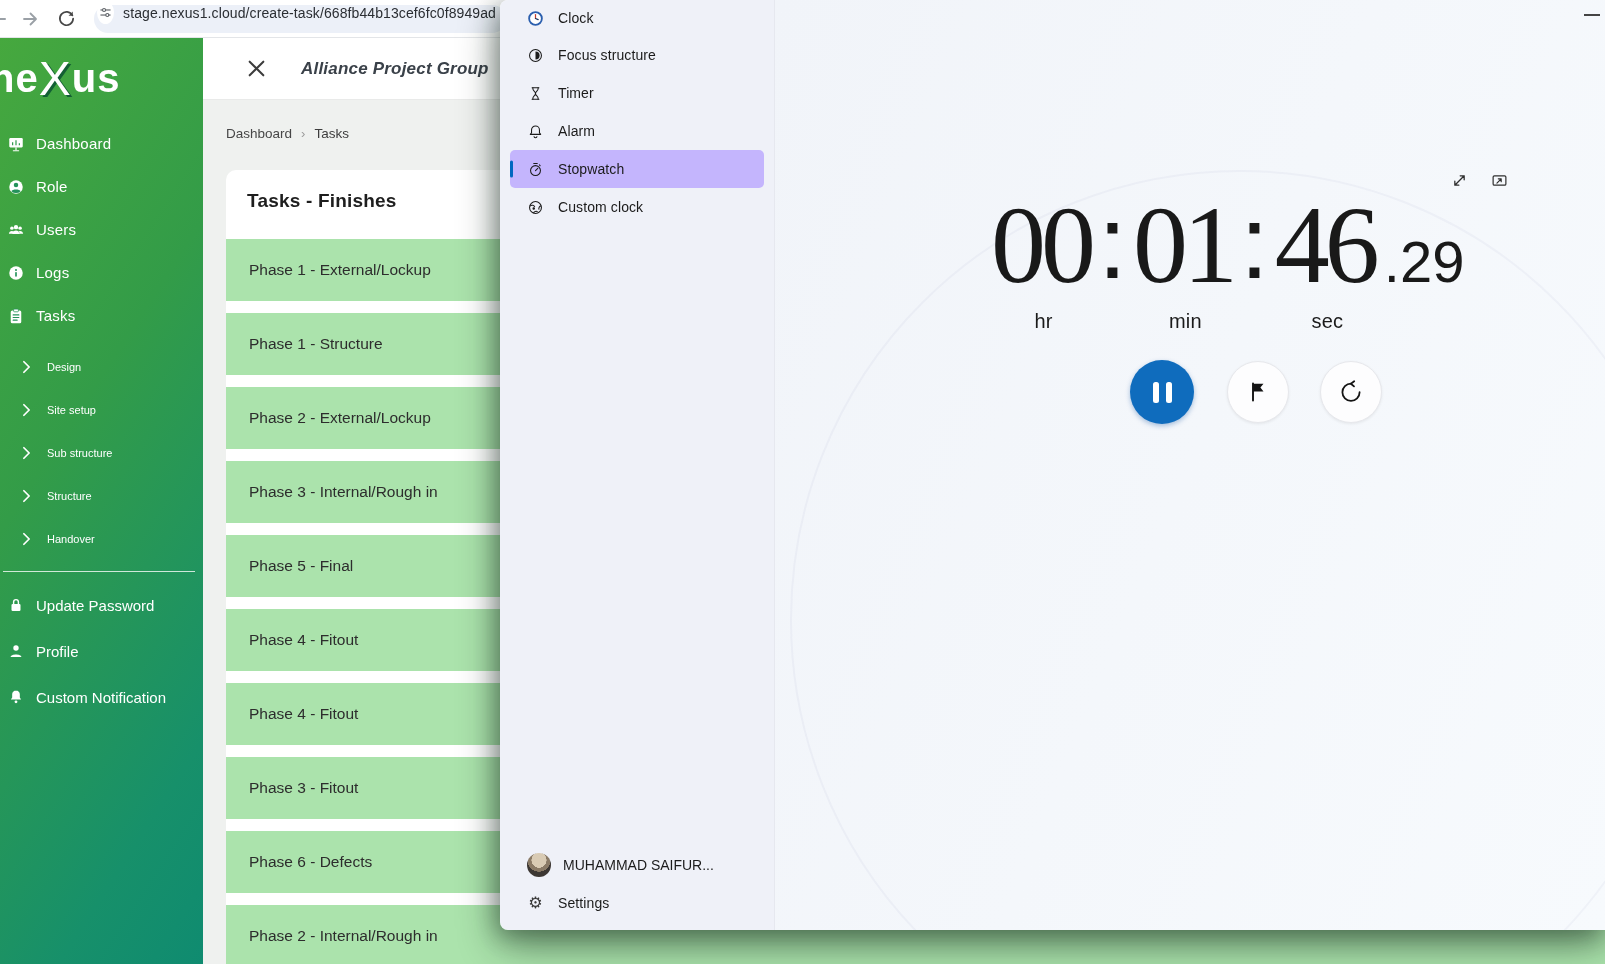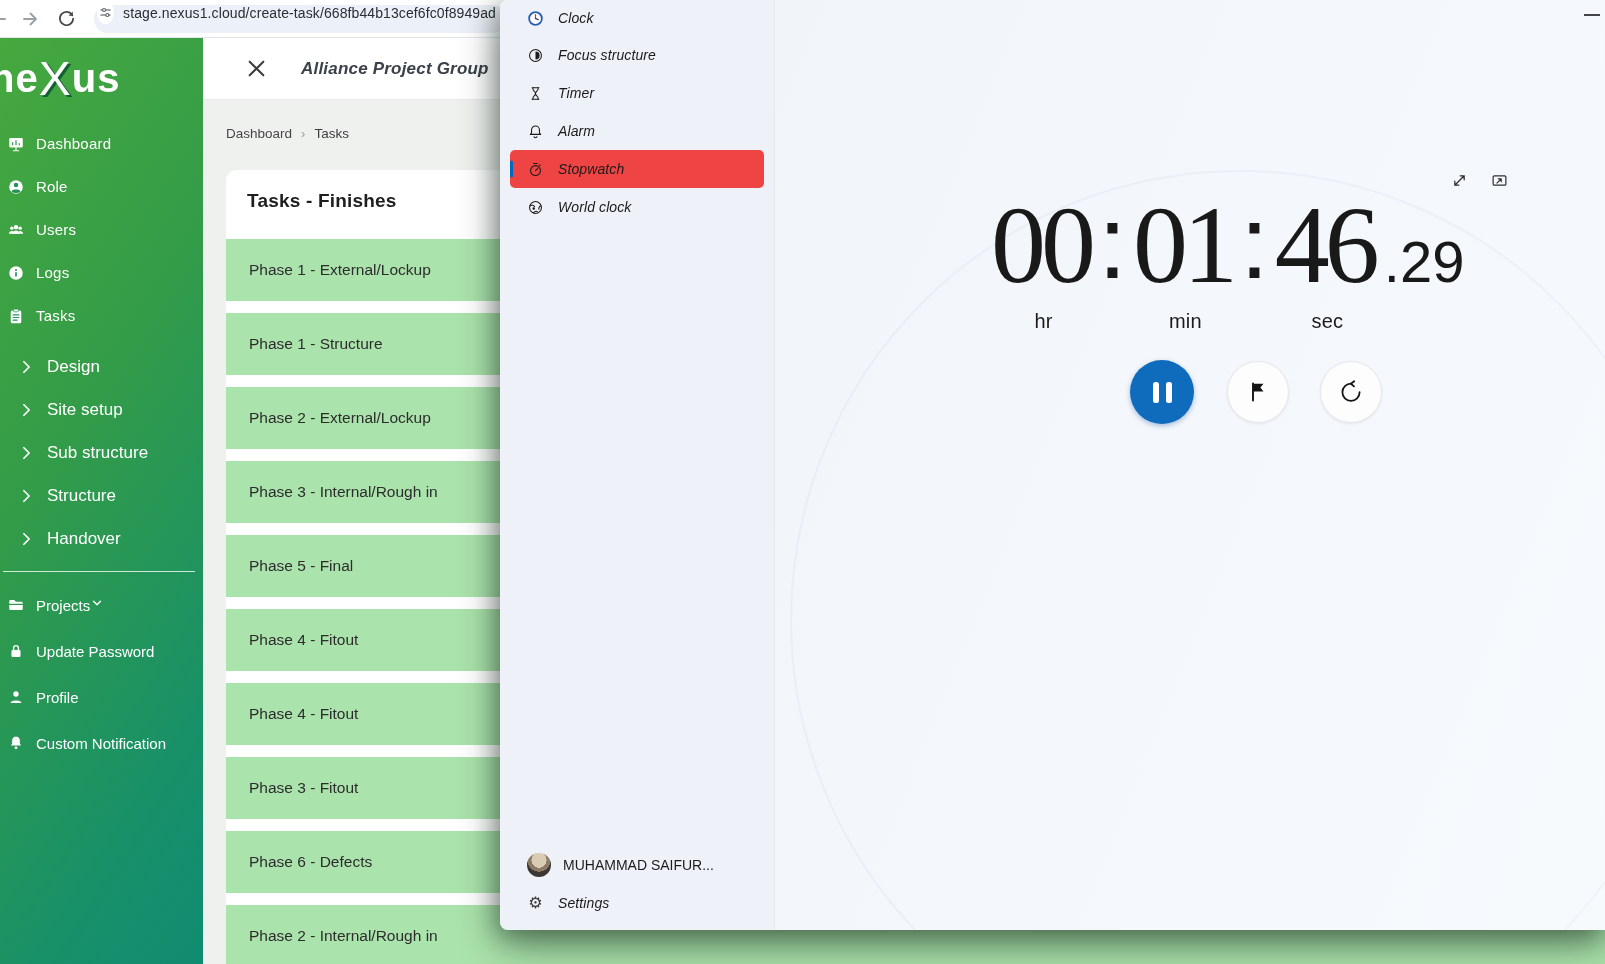--- a/index.html
+++ b/index.html
@@ -25,21 +25,21 @@
               background:linear-gradient(123deg, #46a83e 0%, #339c48 38%, #17906a 78%, #0d8a72 100%); overflow:hidden; }
   .glogo { height:84px; padding-top:12px; margin-left:-10px; font-size:40px; font-weight:600; color:#ffffff;
            letter-spacing:1px; line-height:1.1; white-space:nowrap; }
   .glogo .lx { font-size:48px; font-weight:500; position:relative; top:3px; text-shadow:2.5px 2px 0 rgba(17,92,52,.95); }
   .side-item { height:43px; display:flex; align-items:center; padding-left:7px; cursor:pointer; }
   .side-item .si-ic { width:18px; height:18px; flex:none; margin-right:11px; display:flex; align-items:center; justify-content:center; }
   .side-item .si-label { font-size:15px; letter-spacing:.2px; }
   .side-item .si-chevron { margin-left:auto; margin-right:22px; display:flex; }
   .sub-item { height:43px; display:flex; align-items:center; padding-left:22px; cursor:pointer; }
   .sub-item .sub-ch { width:9px; height:14px; margin-right:16px; display:flex; align-items:center; }
-  .sub-item .si-label { font-size:17px; }
+  .sub-item .si-label { font-size:11px; }
   .sub-list { margin-top:8px; }
   .gdivider { margin:11px 0 10px 3px; width:192px; border-top:1px solid rgba(255,255,255,.78); }
   .bottom-item { height:46px; display:flex; align-items:center; padding-left:7px; cursor:pointer; }
   .bottom-item .si-ic { width:18px; height:18px; flex:none; margin-right:11px; display:flex; align-items:center; justify-content:center; }
   .bottom-item .si-label { font-size:15px; }
 
   
   .page-main { position:absolute; left:203px; top:38px; right:0; height:926px; background:#eff1ef; }
   .modal-header { position:absolute; left:0; top:0; right:0; height:62px; background:#ffffff;
                   border-bottom:1px solid #e9eae9; display:flex; align-items:center; padding-left:40px; }
@@ -58,22 +58,22 @@
 
   
   .clock-window { position:absolute; left:500px; top:0; width:1105px; height:930px;
                   border-radius:8px 0 0 8px; overflow:hidden; display:flex;
                   box-shadow:-4px 6px 22px rgba(10,25,15,.30), 0 14px 42px rgba(10,30,18,.48); }
   .clock-nav { width:275px; flex:none; background:#eff1f8; display:flex; flex-direction:column; border-right:1px solid rgba(0,0,0,.035); }
   .cnav-item { height:38px; margin:0 10px; border-radius:5px; display:flex; align-items:center;
                padding-left:17px; position:relative; cursor:pointer; }
   .cnav-item.title-row { height:36px; cursor:default; }
   .cnav-item .c-ic { width:17px; height:17px; flex:none; margin-right:14px; display:flex; align-items:center; justify-content:center; }
-  .cnav-item .c-label { font-size:14px; color:#1b1b1b; letter-spacing:.1px;font-style:italic; }
-  .cnav-item.selected { background:#ef4444; }
+  .cnav-item .c-label { font-size:14px; color:#1b1b1b; letter-spacing:.1px; }
+  .cnav-item.selected { background:#c4b5fd; }
   .cnav-item.selected::before { content:""; position:absolute; left:0; top:50%; transform:translateY(-50%);
                                 width:3px; height:17px; border-radius:2px; background:#0067c0; }
   .cnav-spacer { flex:1; }
   .cnav-bottom { padding-bottom:8px; }
   .avatar { width:24px; height:24px; border-radius:50%; flex:none; margin-right:12px; overflow:hidden;
             background:radial-gradient(circle at 50% 30%, #d9cbb4 0 36%, #8a7a66 37% 55%, #3c3733 56% 100%); }
   .user-name { font-size:14px; color:#1b1b1b; white-space:nowrap; }
   .gear-glyph { font-family:"DejaVu Sans", sans-serif; font-size:16px; color:#3a3a3a; line-height:1; }
 
   .clock-main { flex:1; position:relative; background:linear-gradient(112deg,#f1f4f9 0%, #f4f7fb 50%, #f7fafd 100%); overflow:hidden; }
@@ -245,34 +245,20 @@
             <svg width="9" height="14" viewBox="0 0 10 16">
               <polyline points="2,2 8,8 2,14" fill="none" stroke="#ffffff" stroke-width="2" stroke-linecap="round" stroke-linejoin="round"></polyline>
             </svg>
           </span>
         <span class="si-label">Handover</span>
       </div>
     </div>
 
     <div class="gdivider"></div>
 
-    <div class="bottom-item">
-      <span class="si-ic">
-        <svg width="18" height="18" viewBox="0 0 24 24">
-            <path d="M3 7.2c0-1 .8-1.8 1.8-1.8h5l2 2.2h7.4c1 0 1.8.8 1.8 1.8v1H3v-3.2z" fill="#ffffff"></path>
-            <path d="M3 12h18v5c0 1-.8 1.8-1.8 1.8H4.8c-1 0-1.8-.8-1.8-1.8v-5z" fill="#ffffff"></path>
-          </svg>
-      </span>
-      <span class="si-label">Projects</span>
-      <span class="si-chevron">
-        <svg width="14" height="14" viewBox="0 0 24 24">
-            <polyline points="6,9 12,15 18,9" fill="none" stroke="#ffffff" stroke-width="2.4" stroke-linecap="round" stroke-linejoin="round"></polyline>
-          </svg>
-      </span>
-    </div>
 
     <div class="bottom-item">
       <span class="si-ic">
         <svg width="18" height="18" viewBox="0 0 24 24">
             <path d="M8.8 10.5V8a3.2 3.2 0 0 1 6.4 0v2.5" fill="none" stroke="#ffffff" stroke-width="1.9"></path>
             <rect x="6" y="10.5" width="12" height="9.5" rx="1.6" fill="#ffffff"></rect>
           </svg>
       </span>
       <span class="si-label">Update Password</span>
     </div>
@@ -386,21 +372,21 @@
       </div>
 
       <div class="cnav-item">
         <span class="c-ic">
           <svg width="17" height="17" viewBox="0 0 24 24" fill="none" stroke="#1b1b1b" stroke-width="1.5">
               <circle cx="12" cy="12" r="8.4"></circle>
               <path d="M4 10c3-2.5 6-1 7 1.5M20 9.5c-2.5.5-4 3-3 5.5M9 20c1-2.5 4-3.5 6-2"></path>
               <circle cx="9.5" cy="13.5" r="1" fill="#1b1b1b"></circle>
             </svg>
         </span>
-        <span class="c-label">World clock</span>
+        <span class="c-label">Custom clock</span>
       </div>
 
       <div class="cnav-spacer"></div>
 
       <div class="cnav-bottom">
         <div class="cnav-item">
           <span class="avatar"></span>
           <span class="user-name">MUHAMMAD SAIFUR...</span>
         </div>
         <div class="cnav-item">

